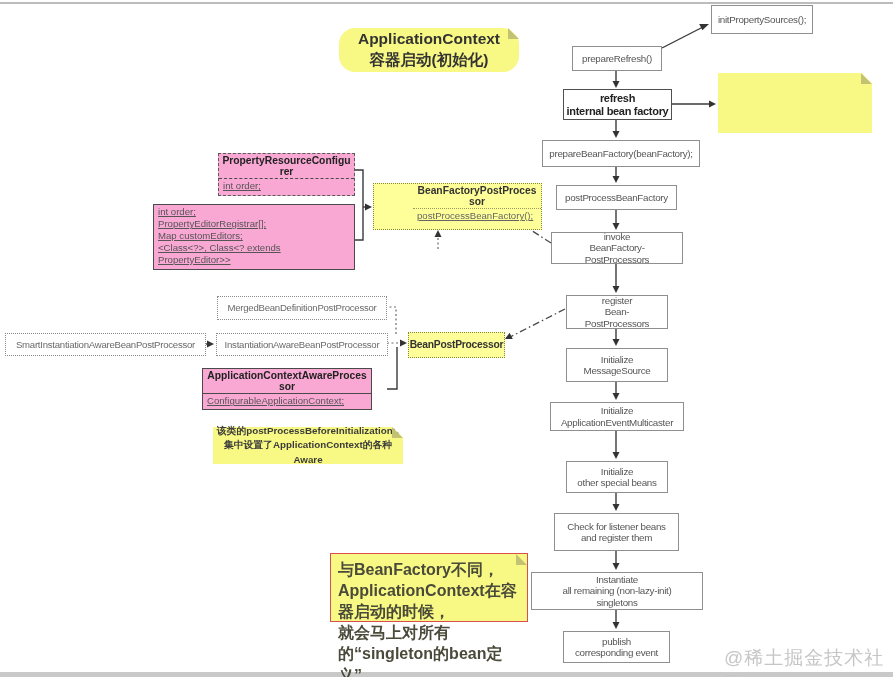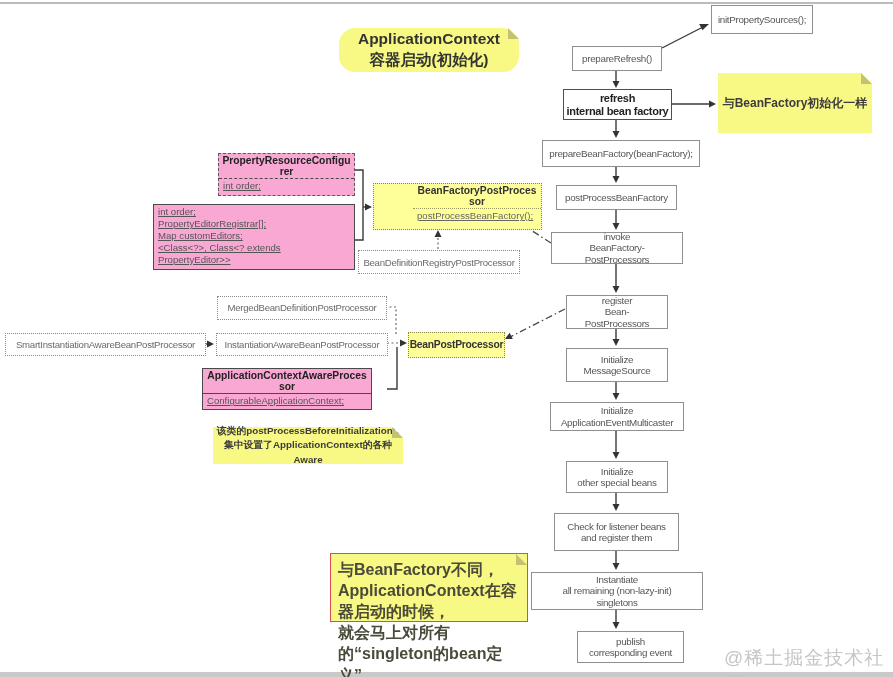--- a/index.html
+++ b/index.html
@@ -159,50 +159,48 @@
   </div>
   <div class="fbox" style="left:554px;top:513px;width:123px;height:36px;">
     <span class="pre">Check for listener beans
 and register them</span>
   </div>
   <div class="fbox" style="left:531px;top:572px;width:170px;height:36px;">
     <span class="pre">Instantiate
 all remaining (non-lazy-init)
 singletons</span>
   </div>
-  <div class="fbox" style="left:577px;top:631px;width:105px;height:30px;">
+  <div class="fbox" style="left:563px;top:631px;width:105px;height:30px;">
     <span class="pre">publish
 corresponding event</span>
   </div>
 
   <div class="note same-note" style="left:718px;top:73px;width:154px;height:60px;">
     <div class="crease"></div>
     <div class="cut"></div>
-    <div>与BeanFactory初始化一样</div>
   </div>
 
   <div class="uml dashed" style="left:218px;top:153px;width:135px;height:41px;">
     <div class="uml-h">PropertyResourceConfigurer</div>
     <div class="uml-b">int order;</div>
   </div>
 
   <div class="uml" style="left:153px;top:204px;width:200px;height:64px;">
     <div class="uml-b">int order;
 PropertyEditorRegistrar[];
 Map customEditors;
 &lt;Class&lt;?&gt;, Class&lt;? extends
 PropertyEditor&gt;&gt;</div>
   </div>
 
   <div class="uml yellow" style="left:373px;top:183px;width:128px;height:45px;padding-left:39px;">
     <div class="uml-h">BeanFactoryPostProcessor</div>
     <div class="uml-b">postProcessBeanFactory();</div>
   </div>
 
-  <div class="iface" style="left:358px;top:250px;width:160px;height:22px;">BeanDefinitionRegistryPostProcessor</div>
 
   <div class="iface wrap" style="left:217px;top:296px;width:168px;height:22px;">MergedBeanDefinitionPostProcessor</div>
 
   <div class="iface" style="left:5px;top:333px;width:199px;height:21px;">SmartInstantiationAwareBeanPostProcessor</div>
 
   <div class="iface" style="left:216px;top:333px;width:170px;height:21px;">InstantiationAwareBeanPostProcessor</div>
 
   <div class="iface yellow wrap" style="left:408px;top:332px;width:95px;height:24px;">BeanPostProcessor</div>
 
   <div class="uml" style="left:202px;top:368px;width:168px;height:40px;">

